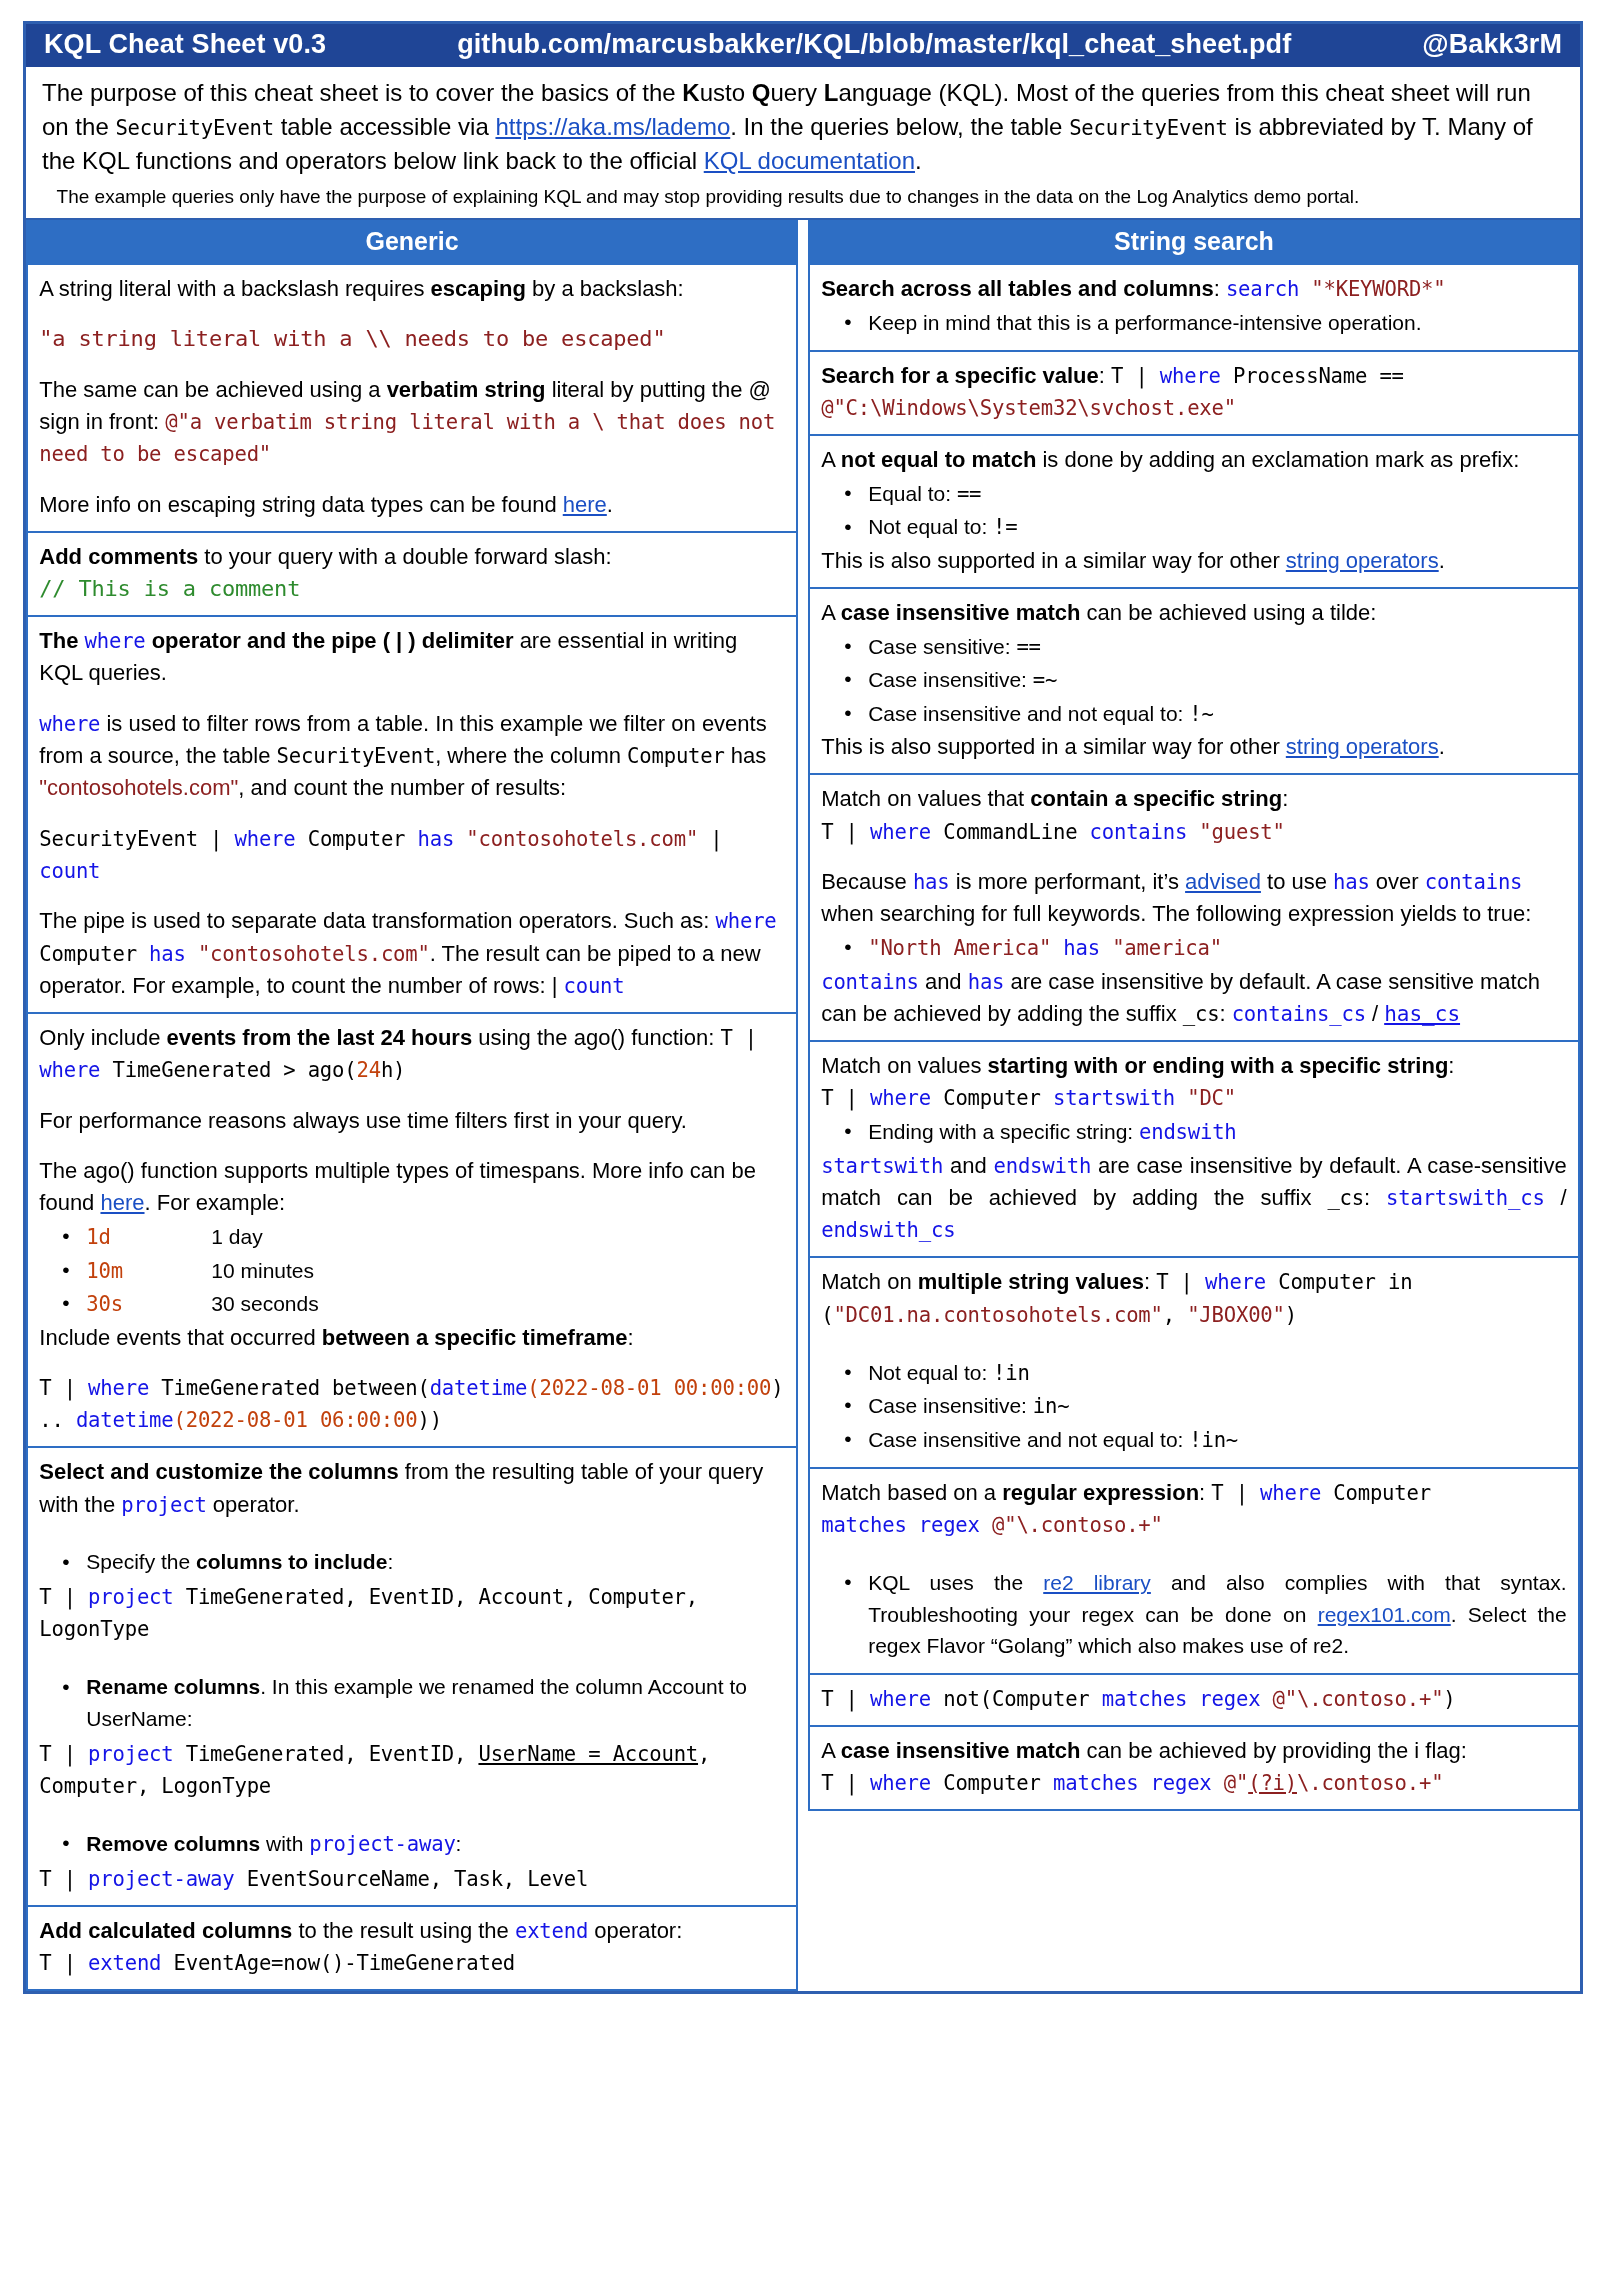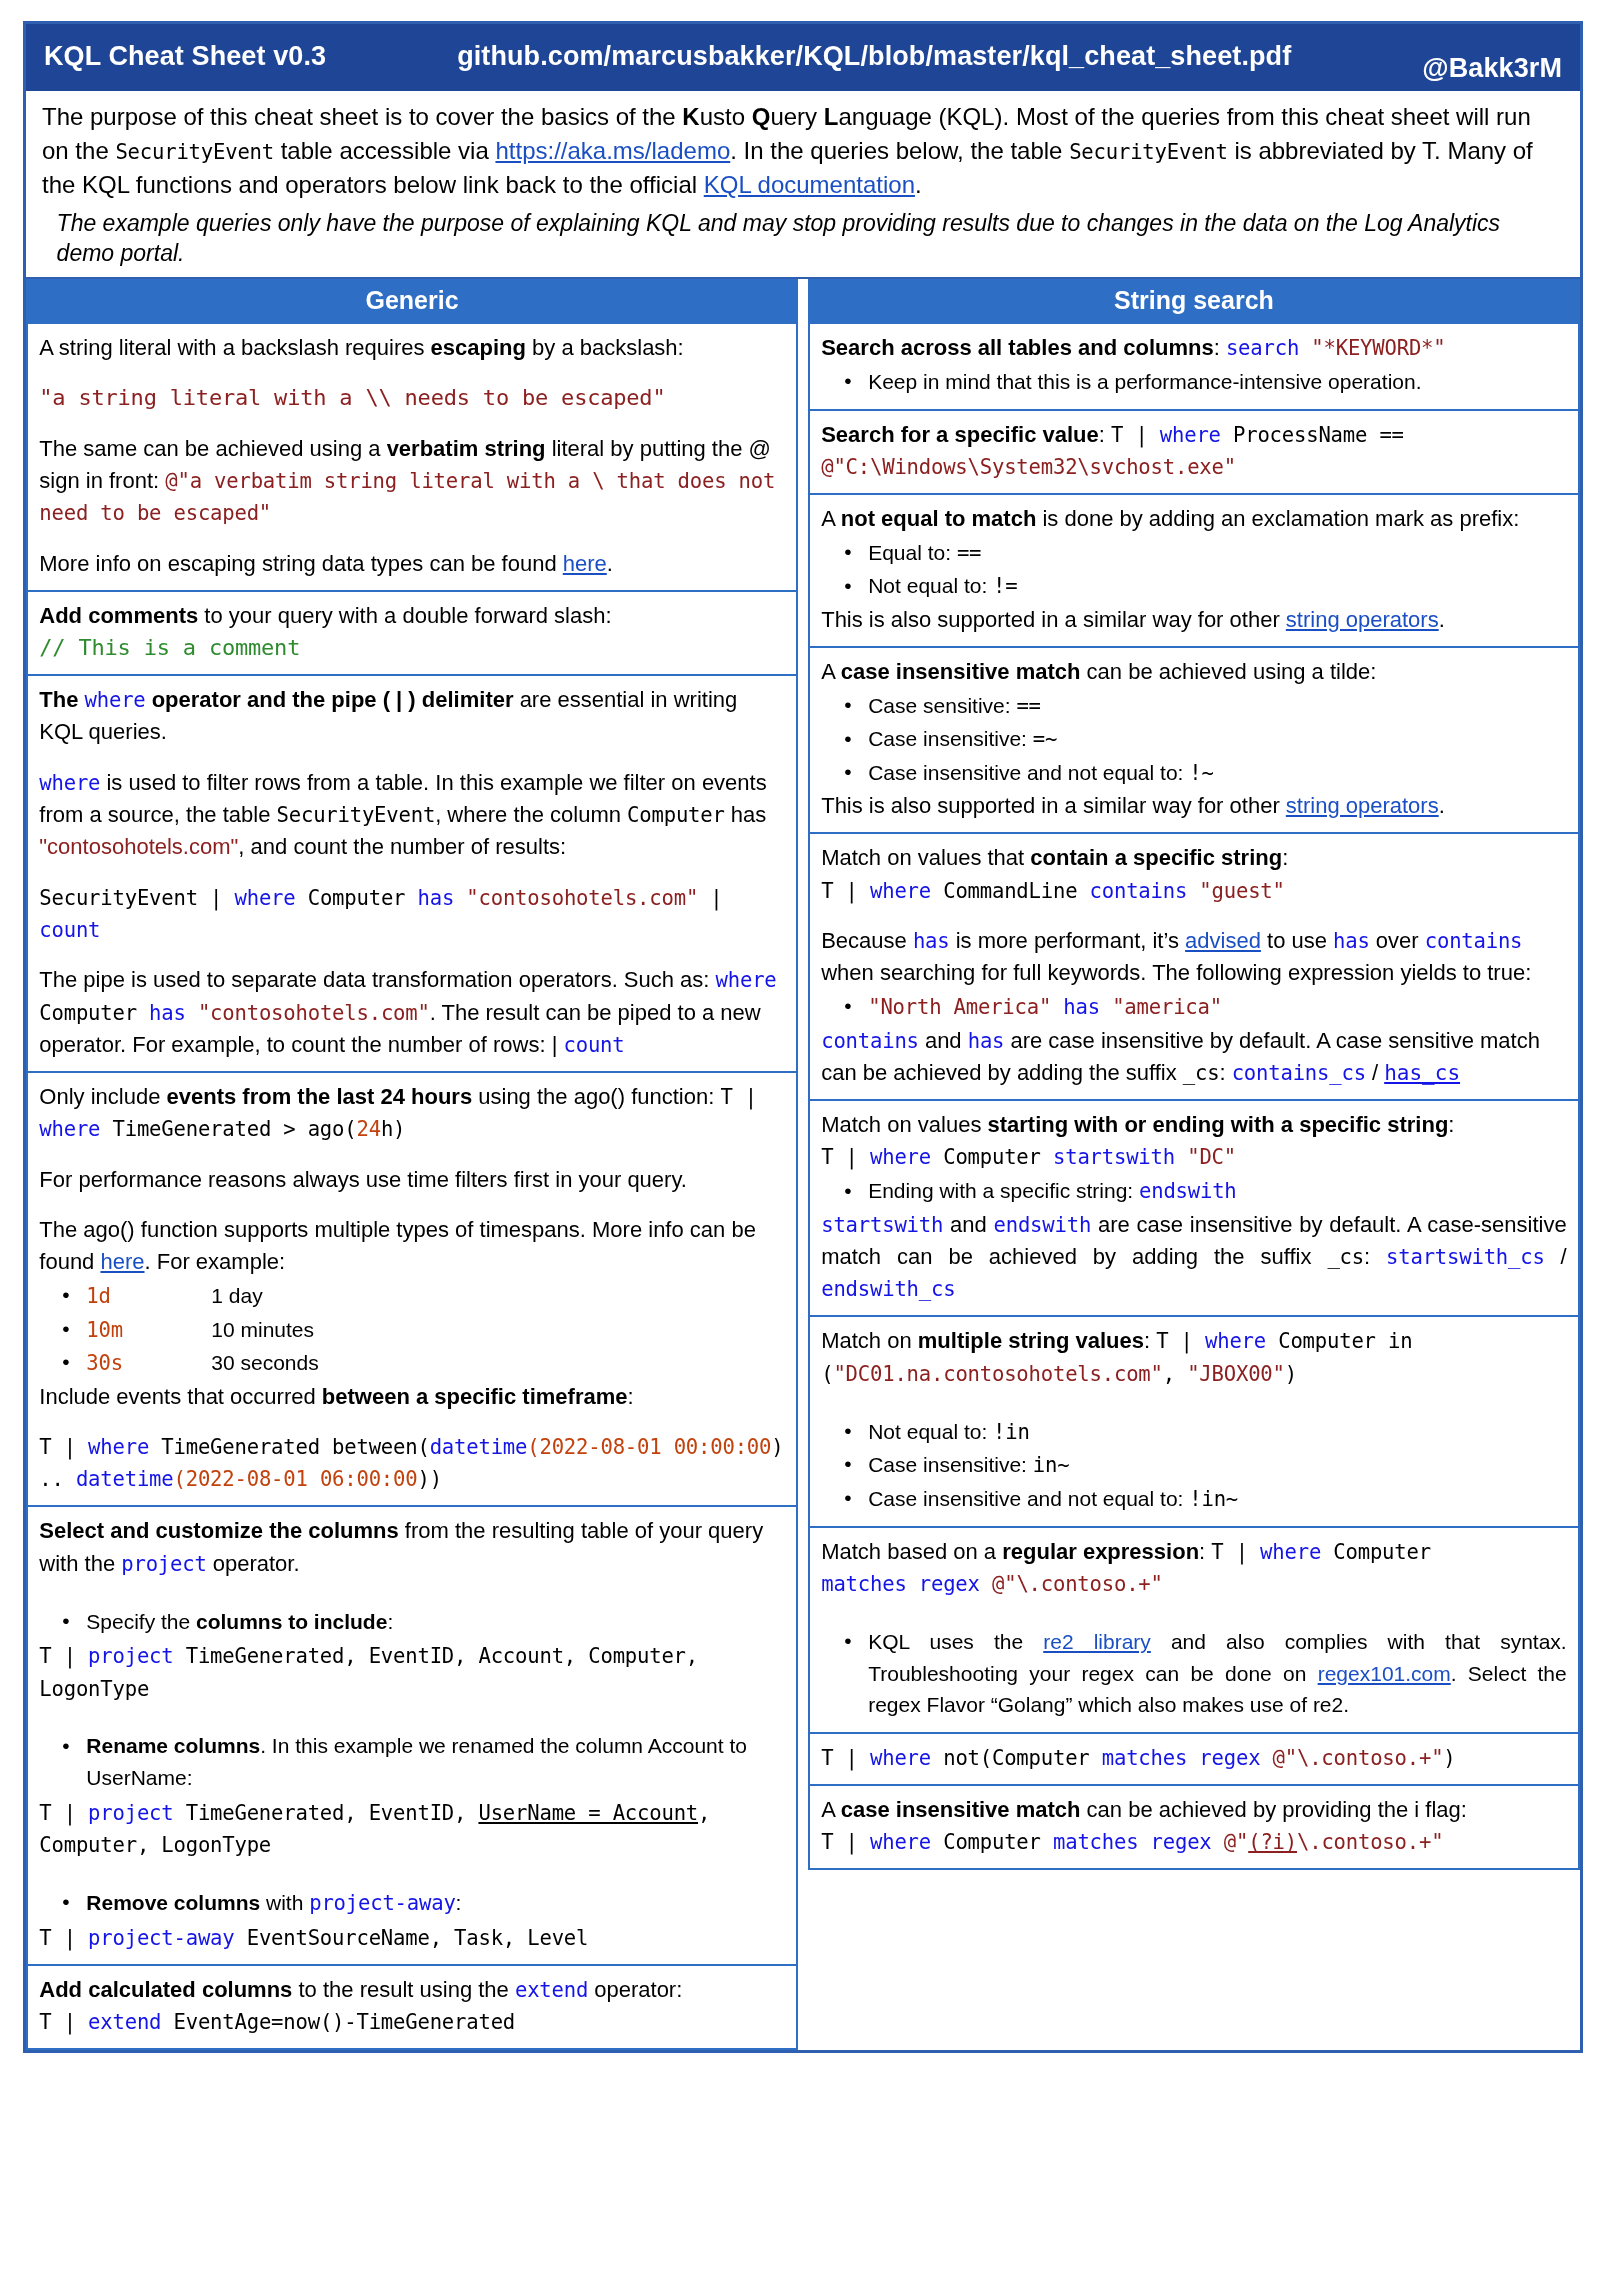--- a/index.html
+++ b/index.html
@@ -37,38 +37,37 @@
     align-items: center;
     padding: 4.9px 18px 7.3px 18px;
     font-size: 27px;
     font-weight: bold;
     letter-spacing: 0.1px;
     white-space: nowrap;
     box-sizing: border-box;
   }
   .titlebar .t-left   { flex: 0 0 auto; }
   .titlebar .t-mid    { flex: 1 1 auto; text-align: center; }
-  .titlebar .t-right  { flex: 0 0 auto; margin-top: 24px; }
+  .titlebar .t-right  { flex: 0 0 auto; }
 
   
   .intro {
     background: #ffffff;
     padding: 9px 16px 3.2px 16px;
     border-bottom: 2.4px solid #2e5fb0;
   }
   .intro p {
     margin: 0;
     font-size: 24px;
     line-height: 1.42;
     color: #000;
   }
   .intro .note {
     margin: 6.5px 0 4.9px 14.6px;
-    font-size: 23px;
-    font-style: italic;
+    font-size: 19px;
     line-height: 1.3;
   }
 
   
   .columns {
     display: flex;
     align-items: flex-start;
   }
   .col {
     box-sizing: border-box;

